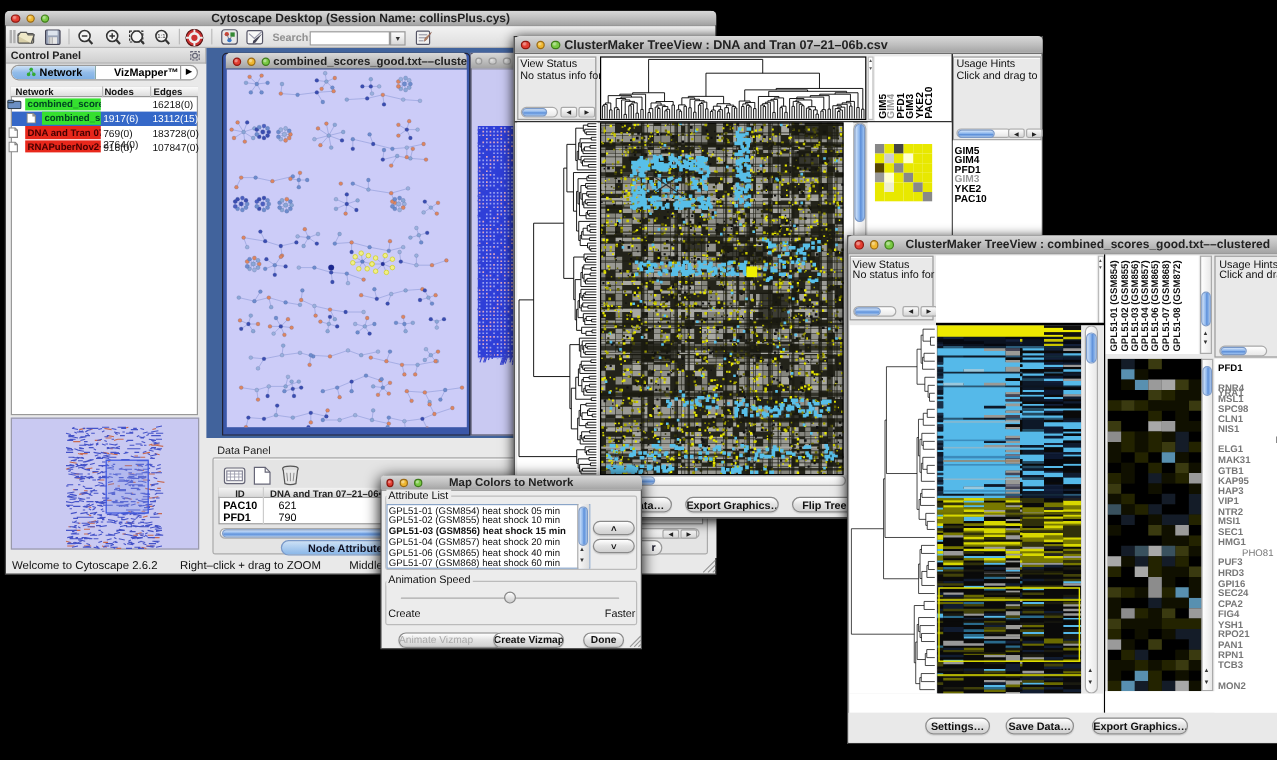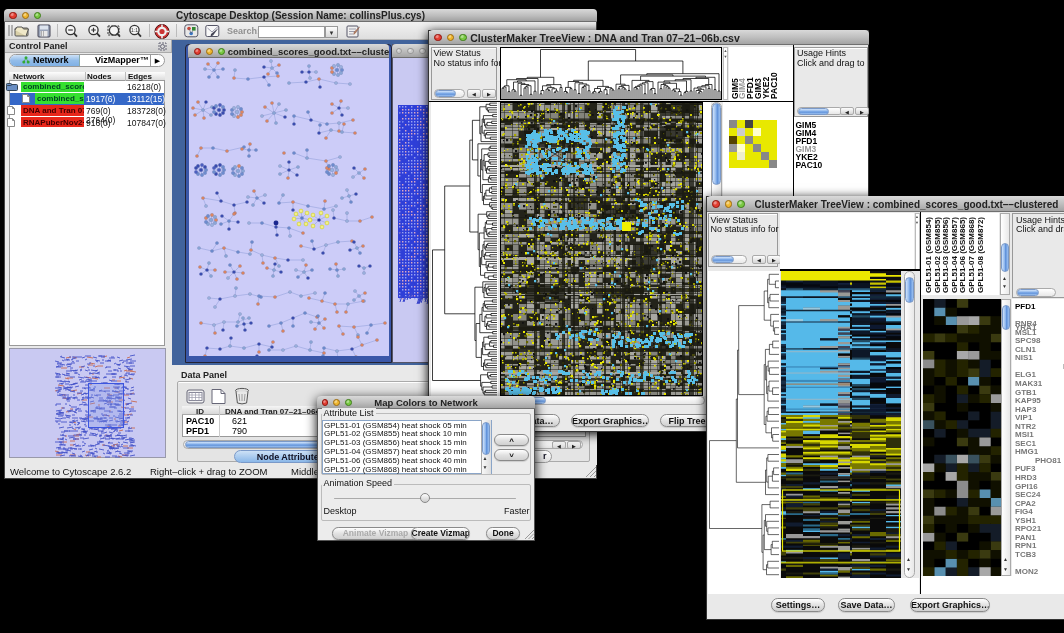--- a/index.html
+++ b/index.html
@@ -136,21 +136,21 @@
   </svg>
 <div style="position:absolute;left:88px;top:383px;width:36px;height:45px;background:#8898e855;border:1px solid #3c55e0;"></div>
 <div style="position:absolute;left:10px;top:465.5px;font-size:9.5px;color:#111;font-weight:normal;white-space:nowrap;line-height:11.5px;">Welcome to Cytoscape 2.6.2</div>
 <div style="position:absolute;left:150px;top:465.5px;font-size:9.5px;color:#111;font-weight:normal;white-space:nowrap;line-height:11.5px;">Right–click + drag  to  ZOOM</div>
 <div style="position:absolute;left:291px;top:465.5px;font-size:9.5px;color:#111;font-weight:normal;white-space:nowrap;line-height:11.5px;">Middle–click +</div>
 <svg style="position:absolute;left:585px;top:466px;" width="12" height="12" viewBox="0 0 12 12">
     <path d="M11 1 L1 11 M11 5 L5 11 M11 9 L9 11" stroke="#999" stroke-width="1"></path>
   </svg>
 <div style="position:absolute;left:172px;top:40px;width:425px;height:325px;background:#41639c;"></div>
 <div style="position:absolute;left:172px;top:365px;width:425px;height:100px;background:#e9e9e9;"></div>
-<div style="position:absolute;left:181px;top:369.5px;font-size:9px;color:#222;font-weight:bold;white-space:nowrap;line-height:11px;">Data Panel</div>
+<div style="position:absolute;left:181px;top:369.5px;font-size:9px;color:#222;font-weight:normal;white-space:nowrap;line-height:11px;">Data Panel</div>
 <div style="position:absolute;left:177px;top:381px;width:413px;height:81px;background:#e4e4e4;border:1px solid #aaa;border-radius:2px;box-shadow:inset 0 1px 0 #fff;"></div>
 <svg style="position:absolute;left:186px;top:388px;" width="19" height="17" viewBox="0 0 19 17">
     <rect x="1" y="2" width="17" height="13" rx="2" fill="#f2f2f2" stroke="#667"></rect>
     <rect x="3" y="4.5" width="13" height="8" fill="#fff" stroke="#889"></rect>
     <path d="M3 7 h13 M3 9.5 h13 M6 4.5 v8 M9.5 4.5 v8 M13 4.5 v8" stroke="#99a" stroke-width="0.7"></path>
   </svg>
 <svg style="position:absolute;left:210px;top:388px;" width="17" height="17" viewBox="0 0 17 17">
     <path d="M2 1.5 h9 l4 4 v10 h-13 z" fill="#fff" stroke="#667"></path>
     <path d="M11 1.5 v4 h4" fill="none" stroke="#667"></path>
   </svg>
@@ -906,21 +906,21 @@
 <div style="position:absolute;left:1015px;top:370.4000000000001px;font-size:8px;color:#777;font-weight:bold;white-space:nowrap;line-height:10px;">ELG1</div>
 <div style="position:absolute;left:1015px;top:378.9500000000001px;font-size:8px;color:#777;font-weight:bold;white-space:nowrap;line-height:10px;">MAK31</div>
 <div style="position:absolute;left:1015px;top:387.5000000000001px;font-size:8px;color:#777;font-weight:bold;white-space:nowrap;line-height:10px;">GTB1</div>
 <div style="position:absolute;left:1015px;top:396.0500000000001px;font-size:8px;color:#777;font-weight:bold;white-space:nowrap;line-height:10px;">KAP95</div>
 <div style="position:absolute;left:1015px;top:404.60000000000014px;font-size:8px;color:#777;font-weight:bold;white-space:nowrap;line-height:10px;">HAP3</div>
 <div style="position:absolute;left:1015px;top:413.15000000000015px;font-size:8px;color:#777;font-weight:bold;white-space:nowrap;line-height:10px;">VIP1</div>
 <div style="position:absolute;left:1015px;top:421.70000000000016px;font-size:8px;color:#777;font-weight:bold;white-space:nowrap;line-height:10px;">NTR2</div>
 <div style="position:absolute;left:1015px;top:430.25000000000017px;font-size:8px;color:#777;font-weight:bold;white-space:nowrap;line-height:10px;">MSI1</div>
 <div style="position:absolute;left:1015px;top:438.8000000000002px;font-size:8px;color:#777;font-weight:bold;white-space:nowrap;line-height:10px;">SEC1</div>
 <div style="position:absolute;left:1015px;top:447.3500000000002px;font-size:8px;color:#777;font-weight:bold;white-space:nowrap;line-height:10px;">HMG1</div>
-<div style="position:absolute;left:1015px;top:455.9000000000002px;font-size:8px;color:#777;font-weight:bold;white-space:nowrap;line-height:10px;padding-left:20px;">PHO81</div>
+<div style="position:absolute;left:1015px;top:455.9000000000002px;font-size:8px;color:#777;font-weight:normal;white-space:nowrap;line-height:10px;padding-left:20px;">PHO81</div>
 <div style="position:absolute;left:1015px;top:464.4500000000002px;font-size:8px;color:#777;font-weight:bold;white-space:nowrap;line-height:10px;">PUF3</div>
 <div style="position:absolute;left:1015px;top:473.0000000000002px;font-size:8px;color:#777;font-weight:bold;white-space:nowrap;line-height:10px;">HRD3</div>
 <div style="position:absolute;left:1015px;top:481.55000000000024px;font-size:8px;color:#777;font-weight:bold;white-space:nowrap;line-height:10px;">GPI16</div>
 <div style="position:absolute;left:1015px;top:490.10000000000025px;font-size:8px;color:#777;font-weight:bold;white-space:nowrap;line-height:10px;">SEC24</div>
 <div style="position:absolute;left:1015px;top:498.65000000000026px;font-size:8px;color:#777;font-weight:bold;white-space:nowrap;line-height:10px;">CPA2</div>
 <div style="position:absolute;left:1015px;top:507.2000000000003px;font-size:8px;color:#777;font-weight:bold;white-space:nowrap;line-height:10px;">FIG4</div>
 <div style="position:absolute;left:1015px;top:515.7500000000002px;font-size:8px;color:#777;font-weight:bold;white-space:nowrap;line-height:10px;">YSH1</div>
 <div style="position:absolute;left:1015px;top:524.3000000000002px;font-size:8px;color:#777;font-weight:bold;white-space:nowrap;line-height:10px;">RPO21</div>
 <div style="position:absolute;left:1015px;top:532.8500000000001px;font-size:8px;color:#777;font-weight:bold;white-space:nowrap;line-height:10px;">PAN1</div>
 <div style="position:absolute;left:1015px;top:541.4000000000001px;font-size:8px;color:#777;font-weight:bold;white-space:nowrap;line-height:10px;">RPN1</div>
@@ -937,33 +937,33 @@
 <div style="position:absolute;left:317px;top:396px;width:218px;height:12.5px;background:linear-gradient(#d9d9d9,#bdbdbd 55%,#a3a3a3);border-bottom:1px solid #6f6f6f;border-radius:4px 4px 0 0;"></div>
 <div style="position:absolute;left:321.6px;top:398.85px;width:6.8px;height:6.8px;border-radius:50%;background:radial-gradient(circle at 35% 30%, #fff6 0 18%, transparent 40%),#e33e32;border:0.5px solid #8f1710;"></div>
 <div style="position:absolute;left:333.40000000000003px;top:398.85px;width:6.8px;height:6.8px;border-radius:50%;background:radial-gradient(circle at 35% 30%, #fff6 0 18%, transparent 40%),#efb72f;border:0.5px solid #9a6a14;"></div>
 <div style="position:absolute;left:345.20000000000005px;top:398.85px;width:6.8px;height:6.8px;border-radius:50%;background:radial-gradient(circle at 35% 30%, #fff6 0 18%, transparent 40%),#79c943;border:0.5px solid #3e7c1a;"></div>
 <div style="position:absolute;left:317px;top:396px;width:218px;height:12.5px;text-align:center;font-size:9.5px;font-weight:bold;color:#222;line-height:13.5px;overflow:hidden;white-space:nowrap;">Map Colors to Network</div>
 <div style="position:absolute;left:320.5px;top:413px;width:210px;height:61.5px;border:1px solid #bbb;border-radius:2px;"></div>
 <div style="position:absolute;left:321.5px;top:407.5px;font-size:9px;color:#111;font-weight:normal;white-space:nowrap;line-height:11px;"><span style="background:#ececec;padding:0 2px;">Attribute List</span></div>
 <div style="position:absolute;left:321.5px;top:419.5px;width:170px;height:54px;background:#fff;border:1px solid #8aa5c8;"></div>
 <div style="position:absolute;left:324px;top:420.5px;font-size:8px;color:#111;font-weight:normal;white-space:nowrap;line-height:10px;">GPL51-01 (GSM854) heat shock 05 min</div>
 <div style="position:absolute;left:324px;top:429.4px;font-size:8px;color:#111;font-weight:normal;white-space:nowrap;line-height:10px;">GPL51-02 (GSM855) heat shock 10 min</div>
-<div style="position:absolute;left:324px;top:438.29999999999995px;font-size:8px;color:#111;font-weight:normal;white-space:nowrap;line-height:10px;">GPL51-03 (GSM856) heat shock 15 min</div>
+<div style="position:absolute;left:324px;top:438.29999999999995px;font-size:8px;color:#111;font-weight:bold;white-space:nowrap;line-height:10px;">GPL51-03 (GSM856) heat shock 15 min</div>
 <div style="position:absolute;left:324px;top:447.19999999999993px;font-size:8px;color:#111;font-weight:normal;white-space:nowrap;line-height:10px;">GPL51-04 (GSM857) heat shock 20 min</div>
 <div style="position:absolute;left:324px;top:456.0999999999999px;font-size:8px;color:#111;font-weight:normal;white-space:nowrap;line-height:10px;">GPL51-06 (GSM865) heat shock 40 min</div>
 <div style="position:absolute;left:324px;top:464.9999999999999px;font-size:8px;color:#111;font-weight:normal;white-space:nowrap;line-height:10px;">GPL51-07 (GSM868) heat shock 60 min</div>
 <div style="position:absolute;left:480.5px;top:419.5px;width:10px;height:54px;background:linear-gradient(90deg,#f8f8f8,#ddd);border-left:1px solid #aaa;"></div>
 <div style="position:absolute;left:481.5px;top:422px;width:8px;height:33px;background:linear-gradient(90deg,#cfe2fa,#8ab4ec 45%,#5d8fd8 60%,#9cc2f2);border:1px solid #7a99c8;border-radius:5.0px;"></div>
 <div style="position:absolute;left:482.5px;top:455px;font-size:5px;color:#333;font-weight:normal;white-space:nowrap;line-height:7px;">▲</div>
 <div style="position:absolute;left:482.5px;top:463.5px;font-size:5px;color:#333;font-weight:normal;white-space:nowrap;line-height:7px;">▼</div>
 <div style="position:absolute;left:494px;top:433.5px;width:35px;height:12.5px;background:linear-gradient(#ffffff,#e2e2e2 50%,#d0d0d0);border:1px solid #8a8a8a;border-radius:6.25px;text-align:center;font-size:8px;font-weight:bold;color:#111;line-height:11.5px;white-space:nowrap;overflow:hidden;box-shadow:0 1px 1px #00000022;">˄</div>
 <div style="position:absolute;left:494px;top:448.5px;width:35px;height:12.5px;background:linear-gradient(#ffffff,#e2e2e2 50%,#d0d0d0);border:1px solid #8a8a8a;border-radius:6.25px;text-align:center;font-size:8px;font-weight:bold;color:#111;line-height:11.5px;white-space:nowrap;overflow:hidden;box-shadow:0 1px 1px #00000022;">˅</div>
 <div style="position:absolute;left:320.5px;top:483.5px;width:210px;height:37.5px;border:1px solid #bbb;border-radius:2px;"></div>
 <div style="position:absolute;left:321.5px;top:478.2px;font-size:9px;color:#111;font-weight:normal;white-space:nowrap;line-height:11px;"><span style="background:#ececec;padding:0 2px;">Animation Speed</span></div>
 <div style="position:absolute;left:334px;top:497.5px;width:182px;height:1.5px;background:#aaa;border-radius:1px;"></div>
 <div style="position:absolute;left:420px;top:492.5px;width:10px;height:10px;border-radius:50% 50% 50% 50%;background:linear-gradient(#fdfdfd,#ccc);border:1px solid #888;"></div>
-<div style="position:absolute;left:323.5px;top:505.5px;font-size:9px;color:#111;font-weight:normal;white-space:nowrap;line-height:11px;">Desktop</div>
+<div style="position:absolute;left:323.5px;top:505.5px;font-size:9px;color:#111;font-weight:normal;white-space:nowrap;line-height:11px;">Create</div>
 <div style="position:absolute;left:504px;top:505.5px;font-size:9px;color:#111;font-weight:normal;white-space:nowrap;line-height:11px;">Faster</div>
-<div style="position:absolute;left:331.5px;top:527px;width:88px;height:12.5px;background:linear-gradient(#ffffff,#e2e2e2 50%,#d0d0d0);border:1px solid #8a8a8a;border-radius:6.25px;text-align:center;font-size:8.5px;font-weight:bold;color:#aaa;line-height:11.5px;white-space:nowrap;overflow:hidden;box-shadow:0 1px 1px #00000022;">Animate Vizmap</div>
+<div style="position:absolute;left:331.5px;top:527px;width:88px;height:12.5px;background:linear-gradient(#ffffff,#e2e2e2 50%,#d0d0d0);border:1px solid #8a8a8a;border-radius:6.25px;text-align:left;font-size:8.5px;font-weight:normal;color:#aaa;line-height:11.5px;white-space:nowrap;overflow:hidden;box-shadow:0 1px 1px #00000022;">Animate Vizmap</div>
 <div style="position:absolute;left:410.5px;top:527px;width:59px;height:12.5px;background:linear-gradient(#ffffff,#e2e2e2 50%,#d0d0d0);border:1px solid #8a8a8a;border-radius:6.25px;text-align:center;font-size:8.5px;font-weight:bold;color:#111;line-height:11.5px;white-space:nowrap;overflow:hidden;box-shadow:0 1px 1px #00000022;">Create Vizmap</div>
 <div style="position:absolute;left:486px;top:527px;width:34px;height:12.5px;background:linear-gradient(#ffffff,#e2e2e2 50%,#d0d0d0);border:1px solid #8a8a8a;border-radius:6.25px;text-align:center;font-size:8.5px;font-weight:bold;color:#111;line-height:11.5px;white-space:nowrap;overflow:hidden;box-shadow:0 1px 1px #00000022;">Done</div>
 <svg style="position:absolute;left:524px;top:529px;" width="11" height="11" viewBox="0 0 11 11">
     <path d="M10 1 L1 10 M10 4.5 L4.5 10 M10 8 L8 10" stroke="#999" stroke-width="1"></path>
   </svg>
 </body></html>

